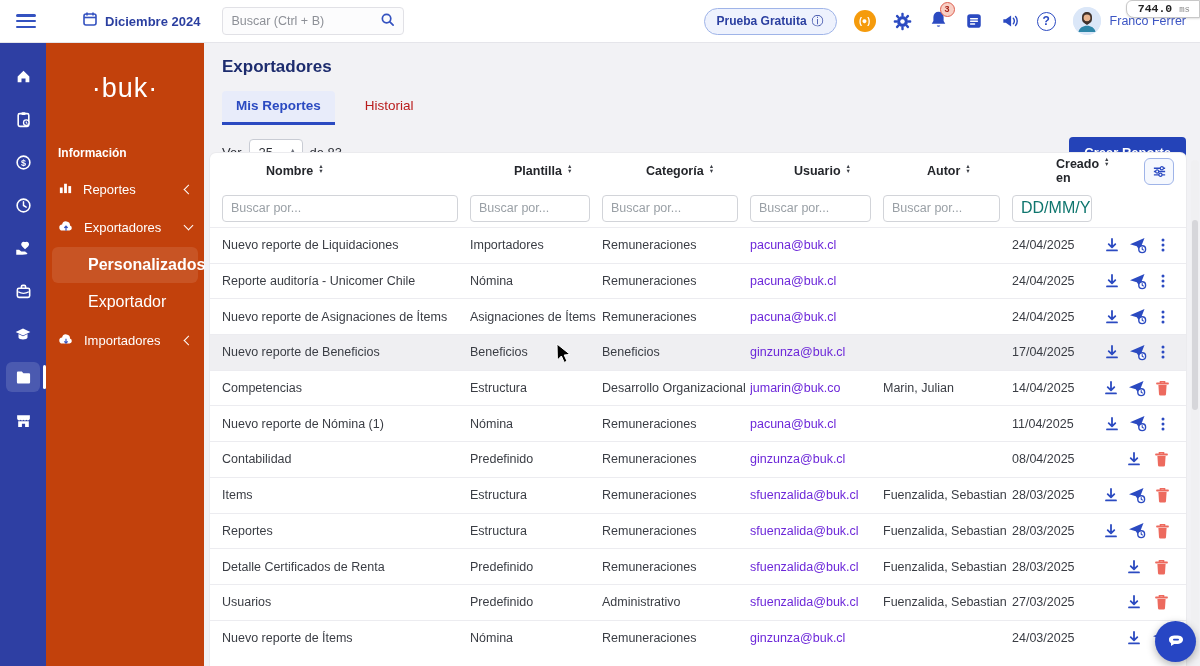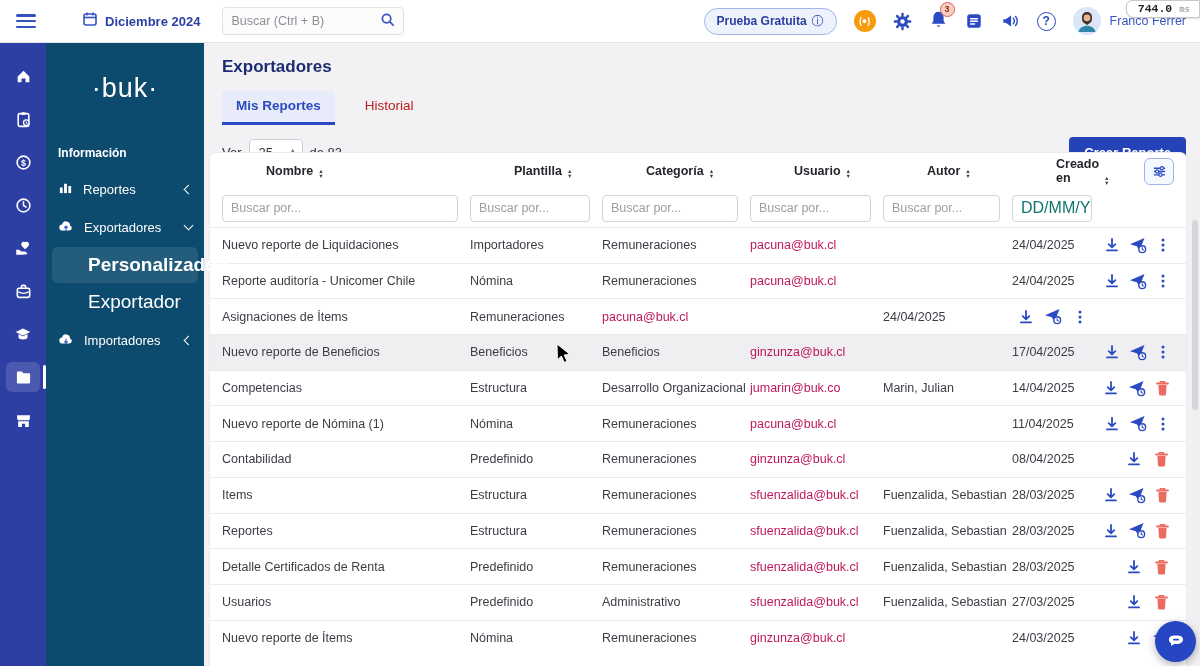--- a/index.html
+++ b/index.html
@@ -36,30 +36,30 @@
   .perf small { font-weight:normal; color:#8a8a8a; font-size:9px; }
 
   
   .rail { position:absolute; top:43px; left:0; width:46px; height:623px; background:#2e3fa3;
           display:flex; flex-direction:column; align-items:center; padding-top:18px; gap:13px; z-index:4; }
   .rail-item { width:34px; height:30px; display:flex; align-items:center; justify-content:center;
                border-radius:6px; cursor:pointer; position:relative; }
   .rail-item.active { background:rgba(255,255,255,.14); }
   .rail-item.active::after { content:""; position:absolute; right:-6px; top:3px; width:3px; height:24px;
                              background:#fff; border-radius:2px; }
-  .sidebar { position:absolute; top:43px; left:46px; width:158px; height:623px; background:#0c4a6e;
+  .sidebar { position:absolute; top:43px; left:46px; width:158px; height:623px; background:#c2410c;
              color:#fff; z-index:4; }
   .logo { text-align:center; font-size:27px; font-weight:500; letter-spacing:1px; margin-top:30px; }
   .section-lbl { font-size:12px; font-weight:bold; margin:42px 0 10px 12px; }
   .nav-item { display:flex; align-items:center; gap:10px; height:38px; padding:0 12px; font-size:13px; cursor:pointer; }
   .nav-item .grow { flex:1; }
   .chev { width:7px; height:7px; border-left:1.8px solid #fff; border-bottom:1.8px solid #fff; display:inline-block; }
   .chev.left { transform:rotate(45deg); }
   .chev.down { transform:rotate(-45deg); margin-top:-3px; }
-  .subitem { height:36px; display:flex; align-items:center; padding-left:36px; font-size:19px;
+  .subitem { height:36px; display:flex; align-items:center; padding-left:36px; font-size:16px;
              border-radius:6px; margin:1px 6px; cursor:pointer; }
   .subitem.active { background:rgba(255,255,255,.1); font-weight:bold; }
 
   
   .main { position:absolute; top:43px; left:204px; width:996px; height:623px; background:#f2f2f5; }
   .page-title { color:#1d2c6e; font-size:17px; font-weight:bold; margin:14px 0 0 18px; }
   .tabs { display:flex; gap:16px; margin:14px 16px 0 18px; }
   .tab { font-size:13.5px; padding:7px 14px 9px; cursor:pointer; color:#b91c1c; }
   .tab.active { color:#2b4ac1; font-weight:bold; background:#e8ecfa; border-radius:4px 4px 0 0;
                 border-bottom:3px solid #2b4ac1; }
@@ -70,36 +70,36 @@
                margin:0 7px; font-size:13px; color:#2c2f36; cursor:pointer; }
   .spinner { display:flex; flex-direction:column; font-size:5.5px; line-height:4.5px; color:#6a6e78; }
   .btn-create { margin-left:auto; background:#2443b8; color:#fff; font-size:13px; font-weight:bold;
                 border:none; border-radius:4px; padding:8px 15px; cursor:pointer; }
 
   
   .tcard { position:absolute; top:110px; left:6px; right:14px; bottom:-12px; background:#fff;
            border-radius:6px 6px 0 0; box-shadow:0 0 0 1px #ebebee; }
   .grid { display:grid; grid-template-columns:248px 132px 148px 133px 129px 93px 1fr; align-items:center; }
   .thead { height:36px; padding-left:12px; }
-  .th { font-size:12.5px; font-weight:bold; color:#24262b; display:flex; align-items:flex-end; gap:5px; cursor:pointer;padding-left:44px; }
+  .th { font-size:12.5px; font-weight:bold; color:#24262b; display:flex; align-items:flex-start; gap:5px; cursor:pointer;padding-left:44px; }
   .sort { display:flex; flex-direction:column; font-size:5.5px; line-height:4.5px; color:#3c3f46; }
   .filters { height:38px; padding-left:12px; }
   .fcell { padding-right:12px; }
   .fcell input { width:100%; height:27px; border:1px solid #d2d4d9; border-radius:4px; padding:0 8px;
                  font-size:12.5px; font-family:"Liberation Sans",sans-serif; color:#3a3d44; }
   .fcell input::placeholder { color:#9aa0a6; }
   .datefield { width:80px; height:27px; border:1px solid #d2d4d9; border-radius:4px; background:#fff;
                display:flex; align-items:center; justify-content:space-between; padding:0 6px 0 8px; }
   .datefield .ph { color:#0f766e; font-size:16px; }
   .colcfg { position:absolute; top:5px; right:12px; width:30px; height:27px; border:1px solid #9fb4e8;
             border-radius:6px; background:#f5f8fe; display:flex; align-items:center; justify-content:center; cursor:pointer; }
   .tbody .trow { height:35.7px; border-top:1px solid #ececf0; padding-left:12px; cursor:pointer; }
   .trow.hover { background:#efeff2; }
   .cell { font-size:12.5px; color:#3a3d44; white-space:nowrap; overflow:hidden; padding-right:10px; }
-  .cell.link { color:#be185d; }
+  .cell.link { color:#6d28d9; }
   .cell.actions { display:flex; justify-content:flex-end; gap:9px; padding-right:16px; }
   .act { width:18px; height:18px; display:flex; align-items:center; justify-content:center; cursor:pointer; }
 
   
   .fab { position:absolute; left:1155px; top:621px; width:41px; height:41px; border-radius:50%;
          background:#2746c4; display:flex; align-items:center; justify-content:center;
          box-shadow:0 3px 8px rgba(0,0,0,.3); cursor:pointer; z-index:8; }
   .vscroll { position:absolute; top:160px; right:1px; width:8px; height:500px; background:#f0f0f2;
              border-radius:4px; z-index:6; }
   .vthumb { position:absolute; top:60px; left:1px; width:6px; height:190px; background:#d6d6da; border-radius:3px; }
@@ -437,20 +437,21 @@
             <span class="act">
               <svg width="14" height="16" viewBox="0 0 14 16">
                 <circle cx="7" cy="3" r="1.5" fill="#2b4ac1"></circle>
                 <circle cx="7" cy="8" r="1.5" fill="#2b4ac1"></circle>
                 <circle cx="7" cy="13" r="1.5" fill="#2b4ac1"></circle>
               </svg>
             </span>
           </div>
         </div>
         <div class="grid trow">
+          <div class="cell">Nuevo reporte de Asignaciones de Ítems</div>
           <div class="cell">Asignaciones de Ítems</div>
           <div class="cell">Remuneraciones</div>
           <div class="cell link">pacuna@buk.cl</div>
           <div class="cell"></div>
           <div class="cell">24/04/2025</div>
           <div class="cell actions">
             <span class="act">
               <svg width="16" height="16" viewBox="0 0 16 16">
                 <path d="M8 2v8M4.7 7.2L8 10.4l3.3-3.2" stroke="#2b4ac1" stroke-width="1.8" fill="none" stroke-linecap="round" stroke-linejoin="round"></path>
                 <path d="M3 13.4h10" stroke="#2b4ac1" stroke-width="1.8" stroke-linecap="round"></path>

